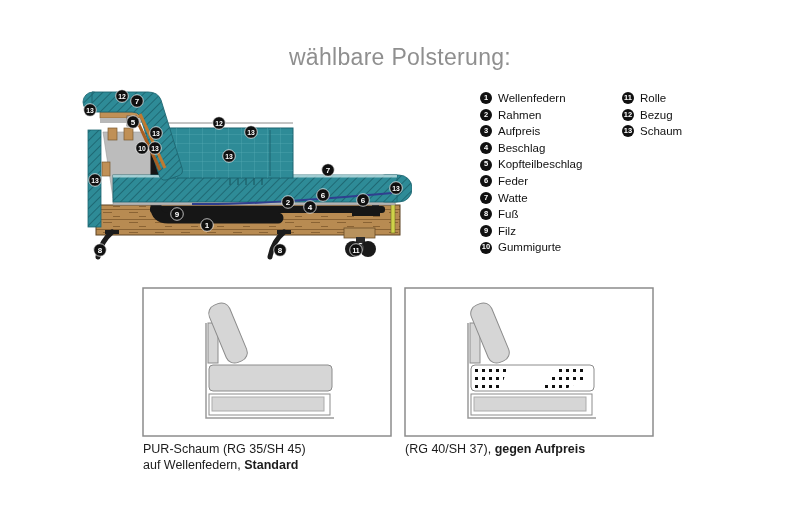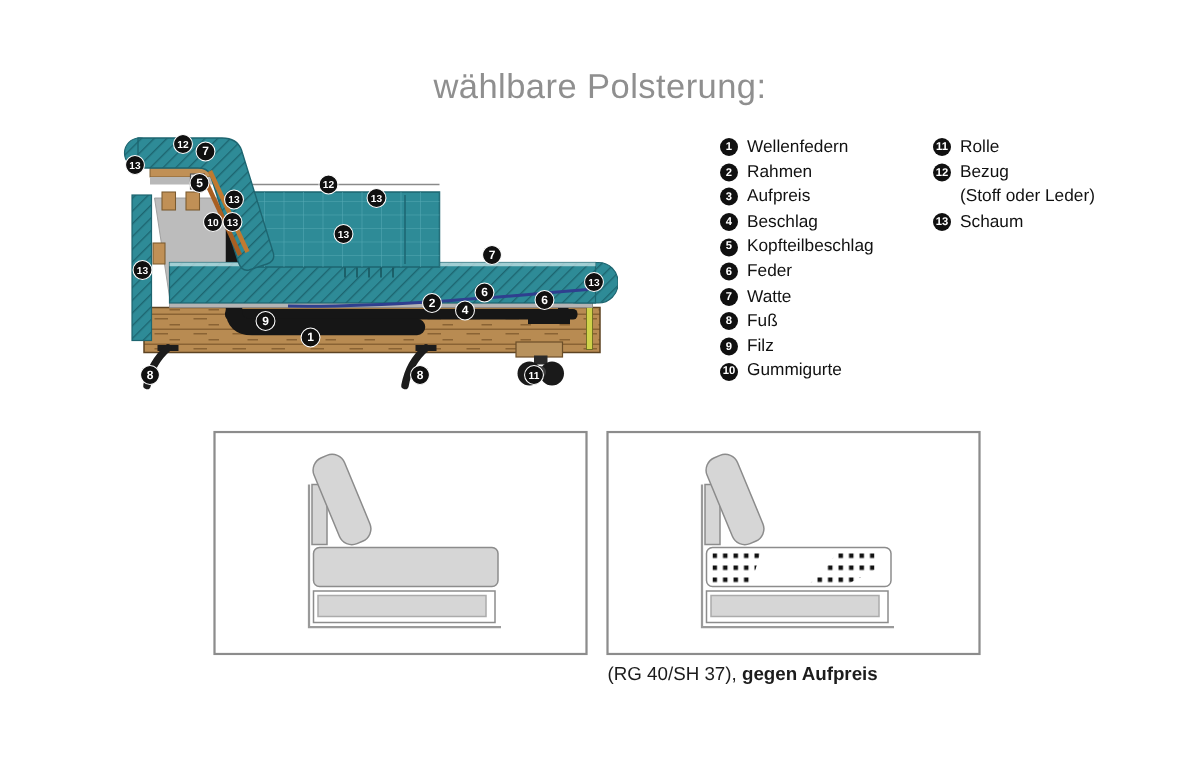--- a/index.html
+++ b/index.html
@@ -244,24 +244,20 @@
   <div class="legend-col legend-col2" id="legend2">
       <div class="lrow">
         <span class="lnum">11</span>
         <span>Rolle</span>
       </div>
       <div class="lrow">
         <span class="lnum">12</span>
         <span>Bezug</span>
       </div>
       <div class="lrow">
-        <span class="lnum hidden"></span>
-        <span>(Stoff oder Leder)</span>
-      </div>
-      <div class="lrow">
         <span class="lnum">13</span>
         <span>Schaum</span>
       </div>
     </div>
 
   <svg class="option-box box-left" viewBox="0 0 250 150">
     <rect x="1" y="1" width="248" height="148" fill="#fff" stroke="#8c8c8c" stroke-width="1.5"></rect>
     <path d="M64,36 V131 H192" fill="none" stroke="#9a9a9a" stroke-width="1.5"></path>
     <rect x="66" y="36" width="10" height="40" fill="#d6d6d6" stroke="#8c8c8c"></rect>
     <rect x="75" y="15" width="22" height="62" rx="9" transform="rotate(-22.5 86 46)" fill="#d6d6d6" stroke="#8c8c8c"></rect>
@@ -281,17 +277,21 @@
     <path d="M64,36 V131 H192" fill="none" stroke="#9a9a9a" stroke-width="1.5"></path>
     <rect x="66" y="36" width="10" height="40" fill="#d6d6d6" stroke="#8c8c8c"></rect>
     <rect x="75" y="15" width="22" height="62" rx="9" transform="rotate(-22.5 86 46)" fill="#d6d6d6" stroke="#8c8c8c"></rect>
     <rect x="67" y="78" width="123" height="26" rx="4" fill="#ffffff" stroke="#8c8c8c"></rect>
     <polygon points="71,81 103,81 97,102 71,102" fill="url(#dots)"></polygon>
     <polygon points="154,81 179,81 179,93 162,102 136,102 147,91" fill="url(#dots)"></polygon>
     <rect x="67" y="107" width="121" height="21" fill="#fff" stroke="#8c8c8c"></rect>
     <rect x="70" y="110" width="112" height="14" fill="#d6d6d6" stroke="#ababab"></rect>
   </svg>
 
+  <div class="caption cap-left">
+    <div>PUR-Schaum (RG 35/SH 45)</div>
+    <div><span>auf Wellenfedern, </span><b>Standard</b></div>
+  </div>
   <div class="caption cap-right">
     <div><span>(RG 40/SH 37), </span><b>gegen Aufpreis</b></div>
   </div>
 
 </div>
 
 </body></html>

